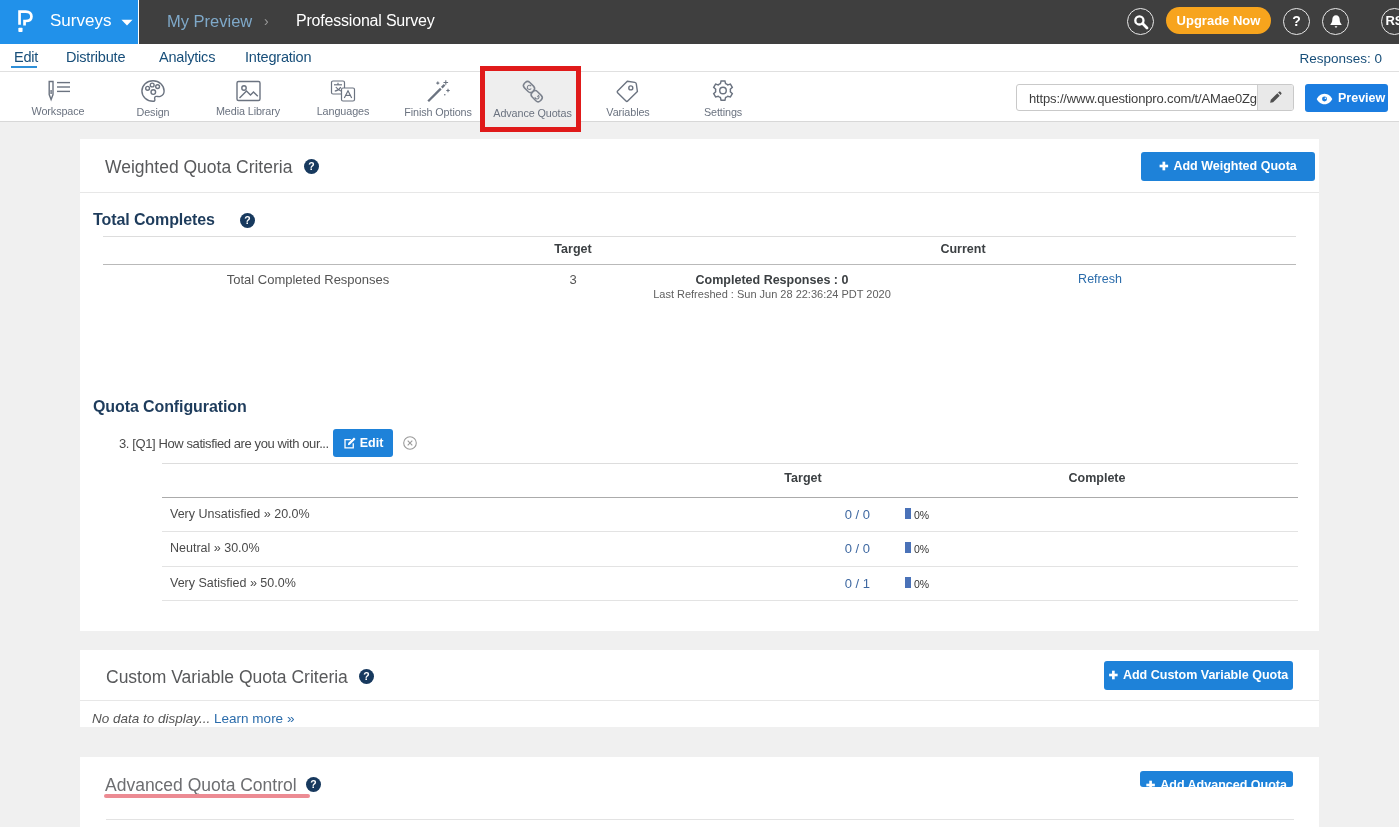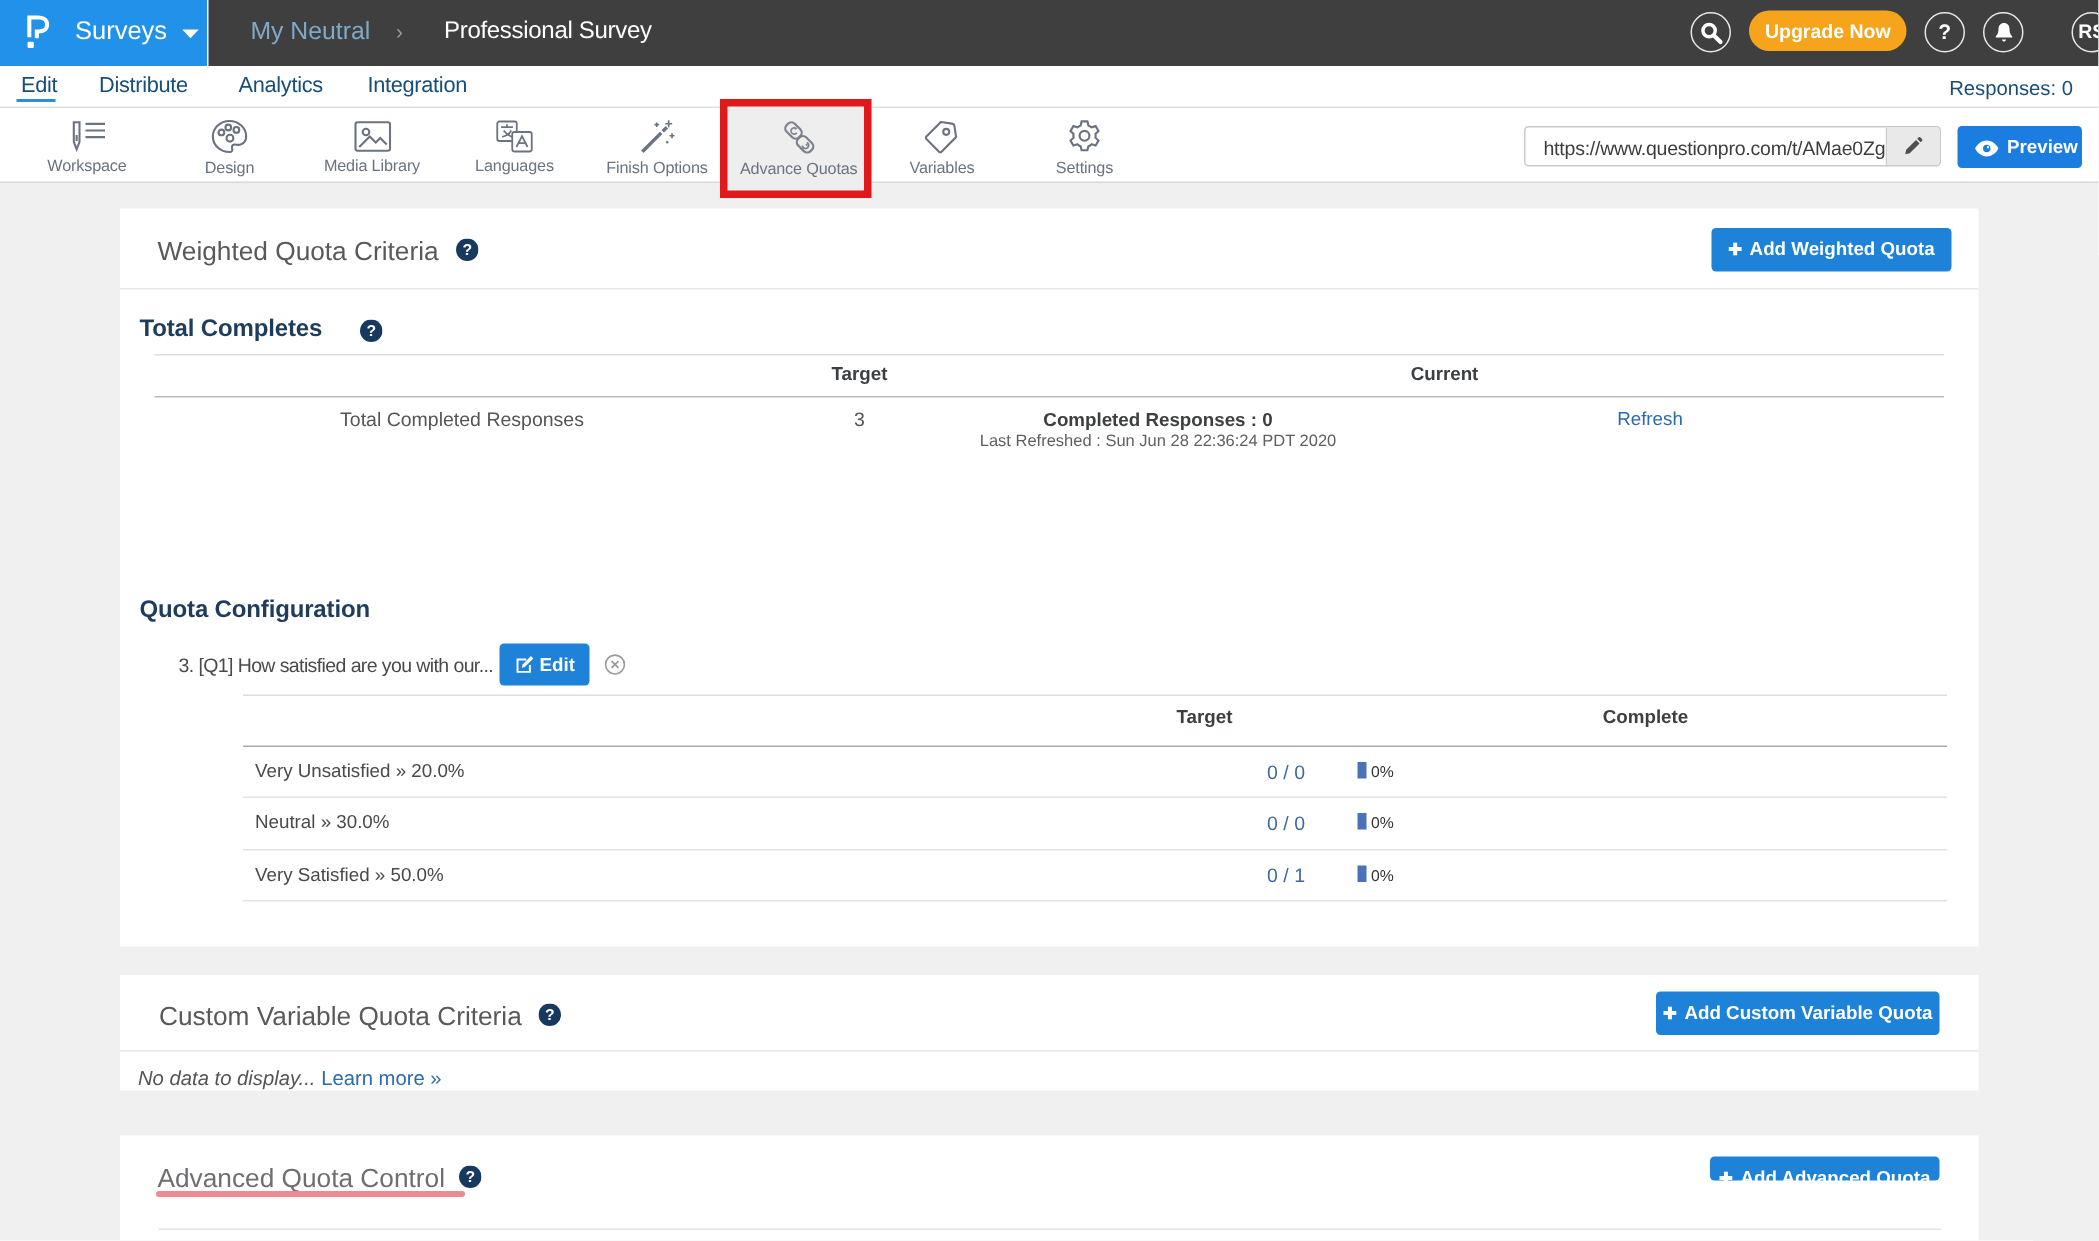--- a/index.html
+++ b/index.html
@@ -57,21 +57,21 @@
   <div id="logoblk"></div>
   <div class="abs" style="left:138px;top:0;width:1px;height:44px;background:#fff;"></div>
   <svg class="abs" style="left:17.5px;top:9.5px" width="15" height="22" viewBox="0 0 14.5 22">
     <path d="M1.3 14.8 V1.6 H7.5 C11.3 1.6 13.2 3.8 13.2 6.4 C13.2 9.2 11 11 7.5 11 H6.3 V15.5" fill="none" stroke="#fff" stroke-width="2.7"></path>
     <rect x="0.1" y="17.8" width="4.2" height="4.2" rx="0.8" fill="#fff"></rect>
   </svg>
   <div id="brand">Surveys</div>
   <svg class="abs" style="left:121px;top:19px" width="12" height="7" viewBox="0 0 13 7">
       <path d="M0.5 0.5 L12.5 0.5 L6.5 6.8 Z" fill="#fff"></path>
     </svg>
-  <div id="crumb1">My Neutral</div>
+  <div id="crumb1">My Preview</div>
   <div id="crumbsep">›</div>
   <div id="crumb2">Professional Survey</div>
 
   <div class="tcirc" style="left:1127px;"></div>
   <svg class="abs" style="left:1133px;top:14px" width="16" height="16" viewBox="0 0 16 16">
       <circle cx="6.4" cy="6.4" r="4.1" fill="none" stroke="#fff" stroke-width="2.3"></circle>
       <line x1="9.6" y1="9.6" x2="14" y2="14" stroke="#fff" stroke-width="2.8" stroke-linecap="round"></line>
     </svg>
   <div id="upgrade">Upgrade Now</div>
   <div class="tcirc circtxt" id="qmark" style="left:1283px;">?</div>
@@ -214,21 +214,21 @@
     <circle cx="13.2" cy="7.3" r="1.1" fill="#fff"></circle>
   </svg>
 </div>
 
 <div class="card" style="top:139px; height:492px;">
   <div class="cardtitle" style="left:25px; top:18px;">Weighted Quota Criteria</div>
   <svg class="abs" style="left:224px; top:20px;" width="15" height="15" viewBox="0 0 15 15">
       <circle cx="7.5" cy="7.5" r="7.5" fill="#17395e"></circle>
       <text x="7.5" y="11" font-size="10.5" font-weight="bold" fill="#fff" text-anchor="middle" font-family="Liberation Sans">?</text>
     </svg>
-  <div class="bluebtn" style="left:1061px; top:13px; width:160px; height:29px; line-height:29px;"><span class="plus">✚</span> Add Weighted Quota</div>
+  <div class="bluebtn" style="left:1061px; top:13px; width:174px; height:29px; line-height:29px;"><span class="plus">✚</span> Add Weighted Quota</div>
   <div class="hline" style="left:0; top:53px; width:1239px; background:#e7e7e7;"></div>
 
   <h2 class="sect" style="left:13px; top:72px;">Total Completes</h2>
   <svg class="abs" style="left:160px; top:74px;" width="15" height="15" viewBox="0 0 15 15">
       <circle cx="7.5" cy="7.5" r="7.5" fill="#17395e"></circle>
       <text x="7.5" y="11" font-size="10.5" font-weight="bold" fill="#fff" text-anchor="middle" font-family="Liberation Sans">?</text>
     </svg>
 
   <div class="hline" style="left:23px; top:97px; width:1193px;"></div>
   <div class="bold13" style="left:453px; top:103px; width:80px; text-align:center;">Target</div>

